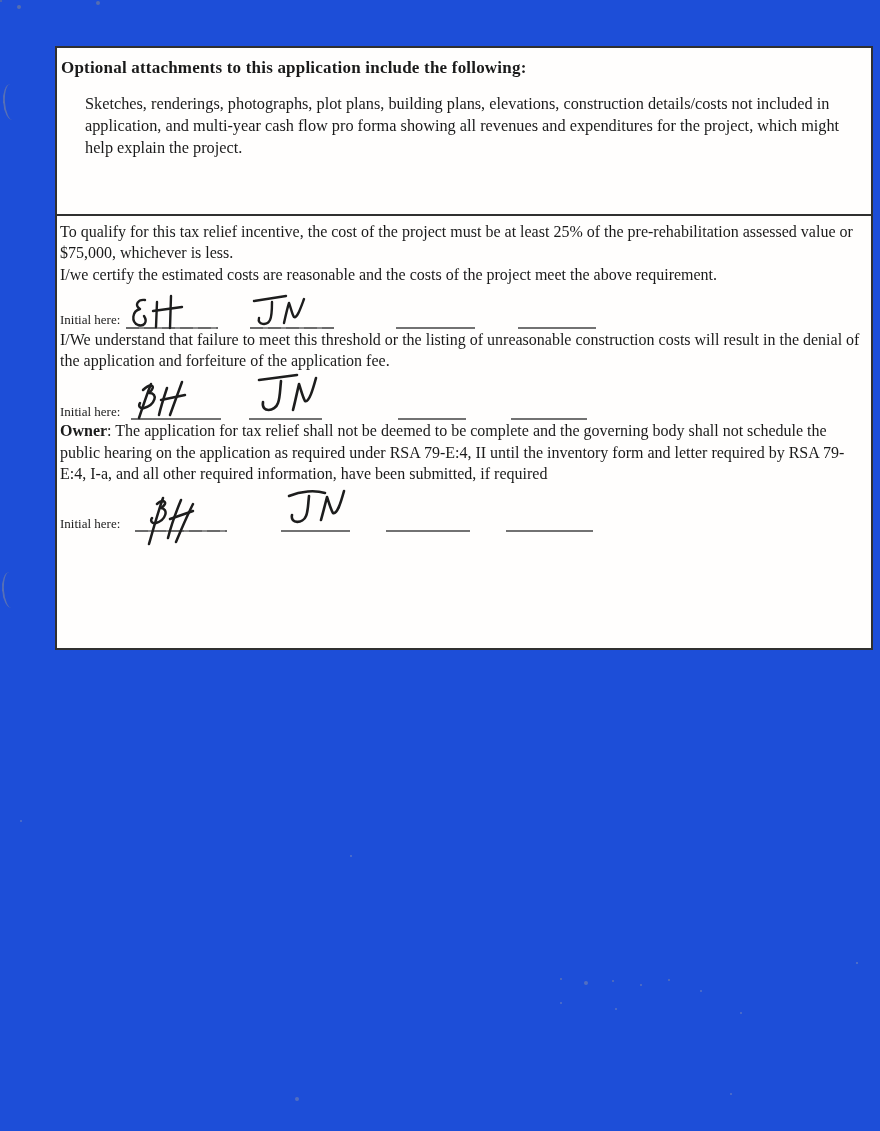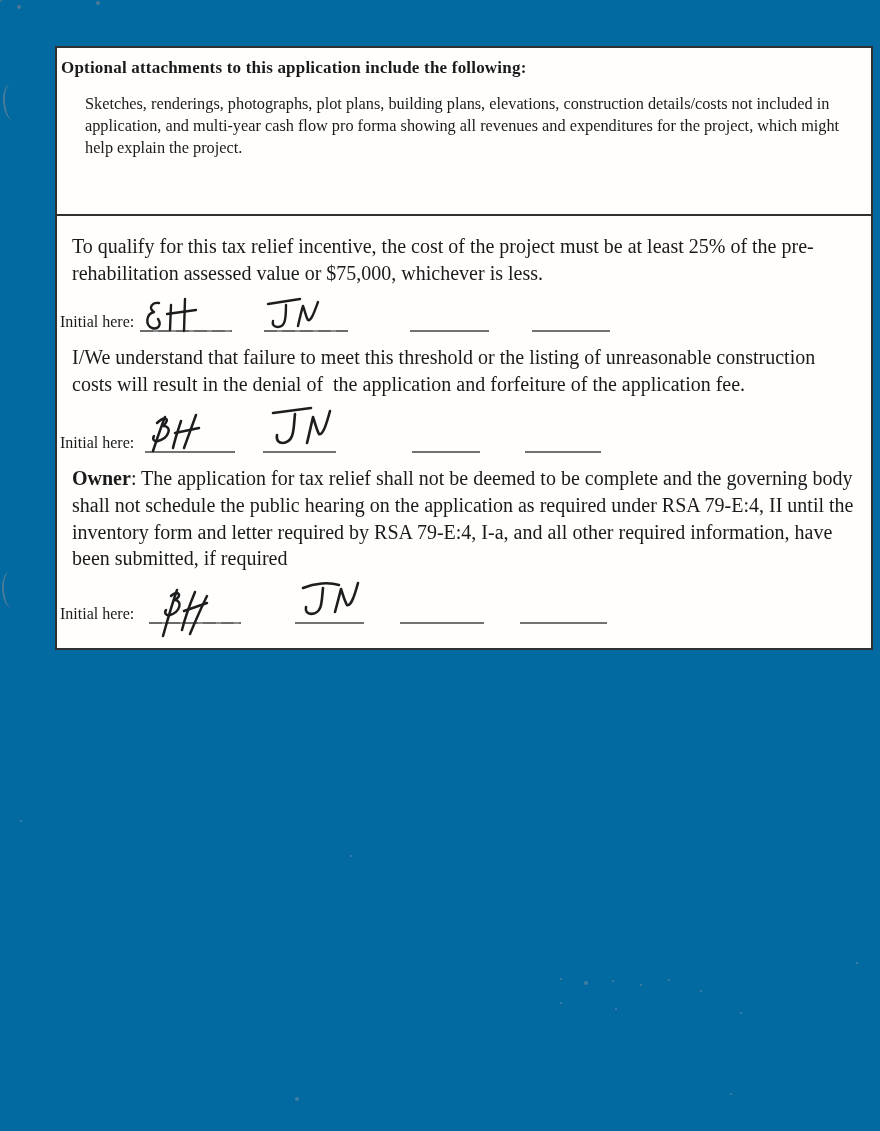--- a/index.html
+++ b/index.html
@@ -1,46 +1,46 @@
 <!DOCTYPE html>
 <html><head>
 <meta charset="utf-8">
 <style>
   html,body{margin:0;padding:0;background:#ffffff;}
   .page{
-    position:relative;width:880px;height:1131px;background:#0369a1;
+    position:relative;width:880px;height:1131px;background:#1d4ed8;
     font-family:"Liberation Serif", serif;color:#1a1a1a;overflow:hidden;
   }
   
   .outer-box{
     position:absolute;left:55px;top:46px;width:814px;height:600px;
     border:2.5px solid #303030;background:#fffefd;
   }
   .section-optional{
     box-sizing:border-box;height:168px;border-bottom:2.5px solid #303030;
     padding:9px 8px 0 4px;
   }
   .section-signature{
     box-sizing:border-box;padding:5px 4px 0 3px;
   }
   .heading{
     font-weight:bold;font-size:17px;line-height:1.3;letter-spacing:.2px;
   }
   .opt-body{
     margin:14px 18px 0 24px;font-size:16.3px;line-height:1.34;
   }
-  p.sig{margin:12px;font-size:20px;line-height:1.33;white-space:pre-wrap;}
+  p.sig{margin:0;font-size:16px;line-height:1.33;white-space:pre-wrap;}
   .mt-para1{margin-top:13px;}
   .mt-para2{margin-top:20px;}
   .mt-para3{margin-top:14px;}
   .mt-note{margin-top:14px;}
   .note-label{font-weight:bold;}
   
   .initial-row{
-    display:flex;align-items:flex-end;font-size:16px;position:relative;
+    display:flex;align-items:flex-end;font-size:13px;position:relative;
   }
   .row1{margin-top:10px;height:34px;}
   .row2{margin-top:5px;height:44px;}
   .row3{margin-top:8px;height:40px;}
   .init-label{white-space:nowrap;line-height:1.2;padding-bottom:1px;}
   .iline{
     position:relative;height:8px;
     border-bottom:2px solid #727272;
   }
   .iline.dashy{
@@ -106,20 +106,21 @@
 
     <div class="section-optional">
       <div class="heading">Optional attachments to this application include the following:</div>
       <p class="opt-body">Sketches, renderings, photographs, plot plans, building plans, elevations, construction details/costs not included in application, and multi-year cash flow pro forma showing all revenues and expenditures for the project, which might help explain the project.</p>
     </div>
 
     <div class="section-signature">
 
       <p class="sig mt-para1">To qualify for this tax relief incentive, the cost of the project must be at least 25% of the pre-rehabilitation assessed value or $75,000, whichever is less.</p>
 
+      <p class="sig mt-para2">I/we certify the estimated costs are reasonable and the costs of the project meet the above requirement.</p>
 
       <div class="initial-row row1">
         <span class="init-label">Initial here:</span>
         <span class="iline dashy s1">
           <svg class="hw" style="left:2px;bottom:-5px;" width="60" height="40" viewBox="0 0 60 40" aria-label="BH">
             <path stroke-width="2.4" d="M17,6 C10,5 6,11 12,15 C4,17 3,28 10,31 C16,33 20,28 16,22"></path>
             <path stroke-width="2.4" d="M29,8 L28,33"></path>
             <path stroke-width="2.4" d="M43,2 L42,34"></path>
             <path stroke-width="2.4" d="M25,17 L54,13"></path>
           </svg>

